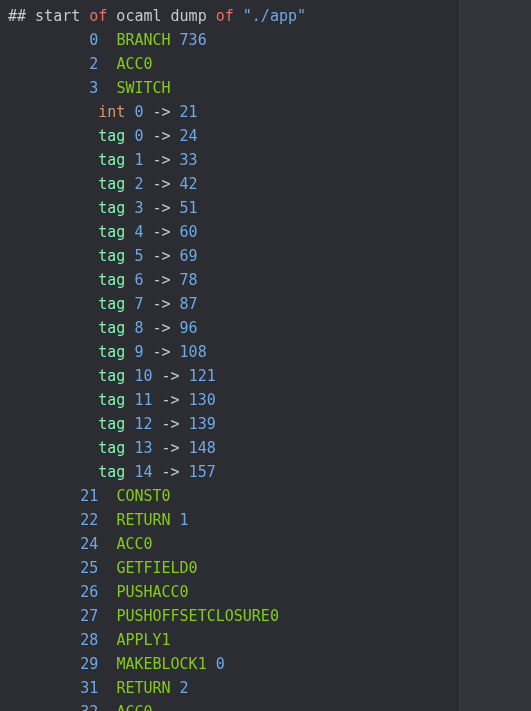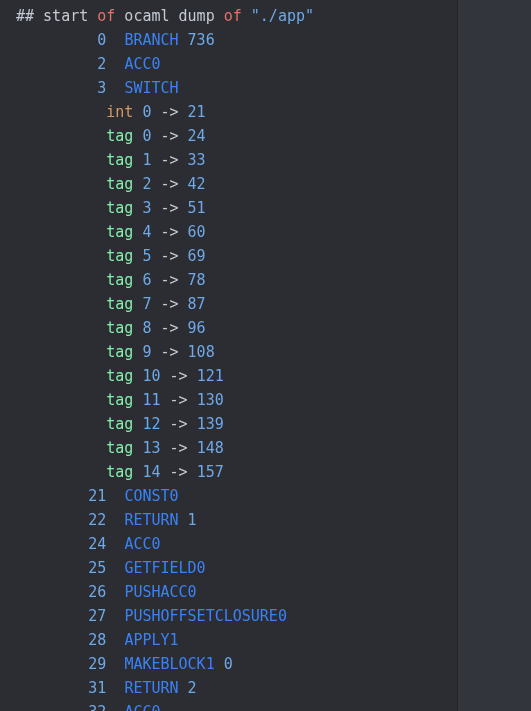--- a/index.html
+++ b/index.html
@@ -49,27 +49,27 @@
     margin: 0;
     font-size: 15px;
     line-height: 24px;
     letter-spacing: 0px;
     white-space: pre;
   }
   .line {
     height: 24px;
     line-height: 24px;
     white-space: pre;
-    padding-left: 16px;
+    padding-left: 8px;
   }
   .t-plain  { color: #c5cad3; }
   .t-kw     { color: #e8706b; }
   .t-str    { color: #6ea9e8; }
   .t-num    { color: #6ea9e8; }
-  .t-instr  { color: #3b82f6; }
+  .t-instr  { color: #84cc16; }
   .t-type   { color: #d49a63; }
   .t-arrow  { color: #c5cad3; }
   .t-tag    { color: #86efac; }
 </style>
 </head>
 <body>
 
 <div id="app">
 
   <div id="left-pane">

